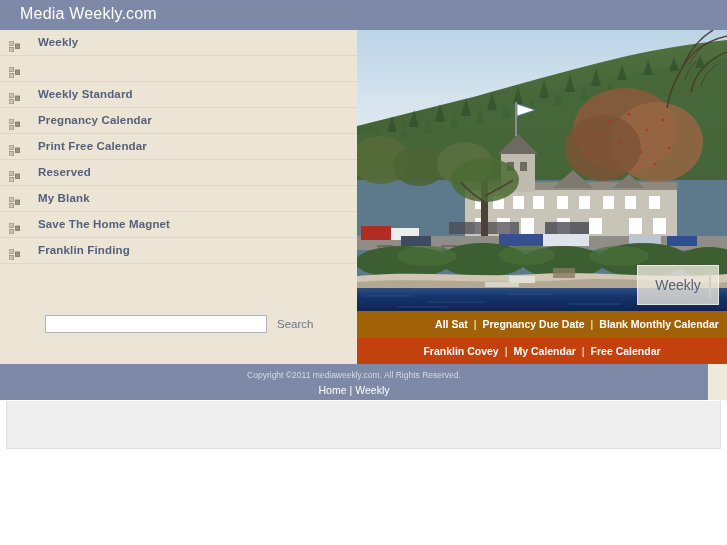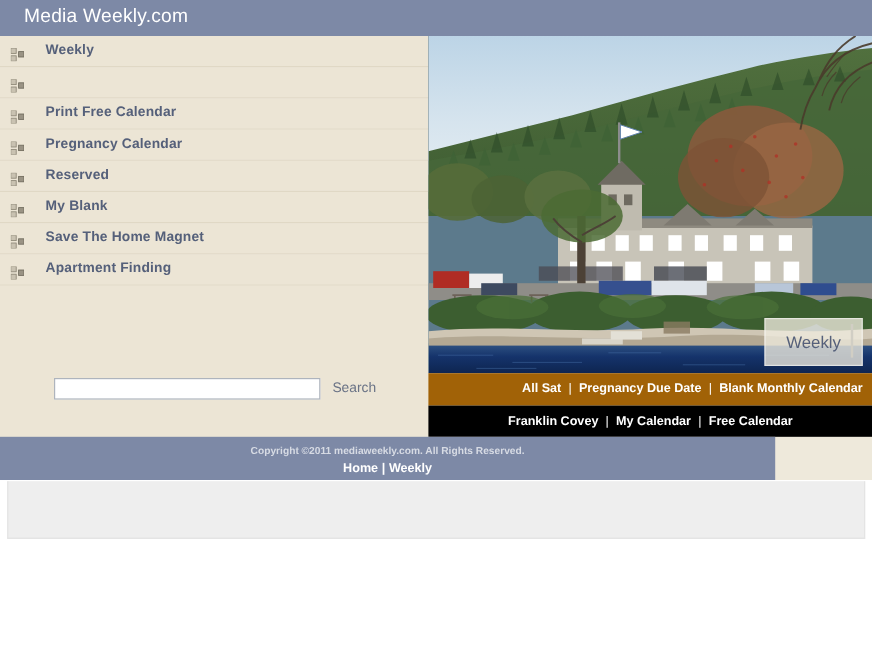--- a/index.html
+++ b/index.html
@@ -165,21 +165,21 @@
     width: 440px;
     height: 27px;
     background: #a16207;
   }
   .flinks-2 {
     position: absolute;
     left: 357px;
     top: 338px;
     width: 370px;
     height: 26px;
-    background: #000000;
+    background: #c2410c;
   }
   .flinks-inner {
     position: absolute;
     left: 0; right: 0;
     top: 7px;
     text-align: center;
     font-size: 10.5px;
     font-weight: bold;
     color: #ffffff;
     white-space: nowrap;
@@ -193,24 +193,23 @@
     color: #ffffff;
     padding: 0 6px;
     font-weight: normal;
   }
 
   
   .copybar {
     position: absolute;
     left: 0;
     top: 364px;
-    width: 646px;
+    width: 708px;
     height: 36px;
     background: #7d89a6;
-    font-weight: bold;
   }
   .copytext {
     position: absolute;
     left: 0; right: 0;
     top: 6px;
     text-align: center;
     font-size: 8.5px;
     color: #d7dbe4;
     white-space: nowrap;
   }
@@ -278,36 +277,44 @@
               <rect x="0" y="6.5" width="4.5" height="4.5" fill="#c9c2b1" stroke="#8b8575" stroke-width="0.7"></rect>
               <rect x="6.5" y="3" width="4.5" height="4.5" fill="#9a9384" stroke="#6f6a5c" stroke-width="0.7"></rect>
             </svg></span>
         </div>
         <div class="nav-item">
           <span class="bullet-icon"><svg viewBox="0 0 11 11" width="11" height="11">
               <rect x="0" y="0" width="4.5" height="4.5" fill="#c9c2b1" stroke="#8b8575" stroke-width="0.7"></rect>
               <rect x="0" y="6.5" width="4.5" height="4.5" fill="#c9c2b1" stroke="#8b8575" stroke-width="0.7"></rect>
               <rect x="6.5" y="3" width="4.5" height="4.5" fill="#9a9384" stroke="#6f6a5c" stroke-width="0.7"></rect>
             </svg></span>
+          <span class="nav-label">Weekly Standard</span>
+        </div>
+        <div class="nav-item">
+          <span class="bullet-icon"><svg viewBox="0 0 11 11" width="11" height="11">
+              <rect x="0" y="0" width="4.5" height="4.5" fill="#c9c2b1" stroke="#8b8575" stroke-width="0.7"></rect>
+              <rect x="0" y="6.5" width="4.5" height="4.5" fill="#c9c2b1" stroke="#8b8575" stroke-width="0.7"></rect>
+              <rect x="6.5" y="3" width="4.5" height="4.5" fill="#9a9384" stroke="#6f6a5c" stroke-width="0.7"></rect>
+            </svg></span>
+          <span class="nav-label">Pregnancy Calendar</span>
+        </div>
+        <div class="nav-item">
+          <span class="bullet-icon"><svg viewBox="0 0 11 11" width="11" height="11">
+              <rect x="0" y="0" width="4.5" height="4.5" fill="#c9c2b1" stroke="#8b8575" stroke-width="0.7"></rect>
+              <rect x="0" y="6.5" width="4.5" height="4.5" fill="#c9c2b1" stroke="#8b8575" stroke-width="0.7"></rect>
+              <rect x="6.5" y="3" width="4.5" height="4.5" fill="#9a9384" stroke="#6f6a5c" stroke-width="0.7"></rect>
+            </svg></span>
           <span class="nav-label">Print Free Calendar</span>
         </div>
         <div class="nav-item">
           <span class="bullet-icon"><svg viewBox="0 0 11 11" width="11" height="11">
               <rect x="0" y="0" width="4.5" height="4.5" fill="#c9c2b1" stroke="#8b8575" stroke-width="0.7"></rect>
               <rect x="0" y="6.5" width="4.5" height="4.5" fill="#c9c2b1" stroke="#8b8575" stroke-width="0.7"></rect>
               <rect x="6.5" y="3" width="4.5" height="4.5" fill="#9a9384" stroke="#6f6a5c" stroke-width="0.7"></rect>
             </svg></span>
-          <span class="nav-label">Pregnancy Calendar</span>
-        </div>
-        <div class="nav-item">
-          <span class="bullet-icon"><svg viewBox="0 0 11 11" width="11" height="11">
-              <rect x="0" y="0" width="4.5" height="4.5" fill="#c9c2b1" stroke="#8b8575" stroke-width="0.7"></rect>
-              <rect x="0" y="6.5" width="4.5" height="4.5" fill="#c9c2b1" stroke="#8b8575" stroke-width="0.7"></rect>
-              <rect x="6.5" y="3" width="4.5" height="4.5" fill="#9a9384" stroke="#6f6a5c" stroke-width="0.7"></rect>
-            </svg></span>
           <span class="nav-label">Reserved</span>
         </div>
         <div class="nav-item">
           <span class="bullet-icon"><svg viewBox="0 0 11 11" width="11" height="11">
               <rect x="0" y="0" width="4.5" height="4.5" fill="#c9c2b1" stroke="#8b8575" stroke-width="0.7"></rect>
               <rect x="0" y="6.5" width="4.5" height="4.5" fill="#c9c2b1" stroke="#8b8575" stroke-width="0.7"></rect>
               <rect x="6.5" y="3" width="4.5" height="4.5" fill="#9a9384" stroke="#6f6a5c" stroke-width="0.7"></rect>
             </svg></span>
           <span class="nav-label">My Blank</span>
         </div>
@@ -318,21 +325,21 @@
               <rect x="6.5" y="3" width="4.5" height="4.5" fill="#9a9384" stroke="#6f6a5c" stroke-width="0.7"></rect>
             </svg></span>
           <span class="nav-label">Save The Home Magnet</span>
         </div>
         <div class="nav-item">
           <span class="bullet-icon"><svg viewBox="0 0 11 11" width="11" height="11">
               <rect x="0" y="0" width="4.5" height="4.5" fill="#c9c2b1" stroke="#8b8575" stroke-width="0.7"></rect>
               <rect x="0" y="6.5" width="4.5" height="4.5" fill="#c9c2b1" stroke="#8b8575" stroke-width="0.7"></rect>
               <rect x="6.5" y="3" width="4.5" height="4.5" fill="#9a9384" stroke="#6f6a5c" stroke-width="0.7"></rect>
             </svg></span>
-          <span class="nav-label">Apartment Finding</span>
+          <span class="nav-label">Franklin Finding</span>
         </div>
       </div>
 
     <div class="search-row">
       <input class="search-input" type="text" placeholder="" style="">
       <div class="search-label">Search</div>
     </div>
   </div>
 
   <div class="photo">

